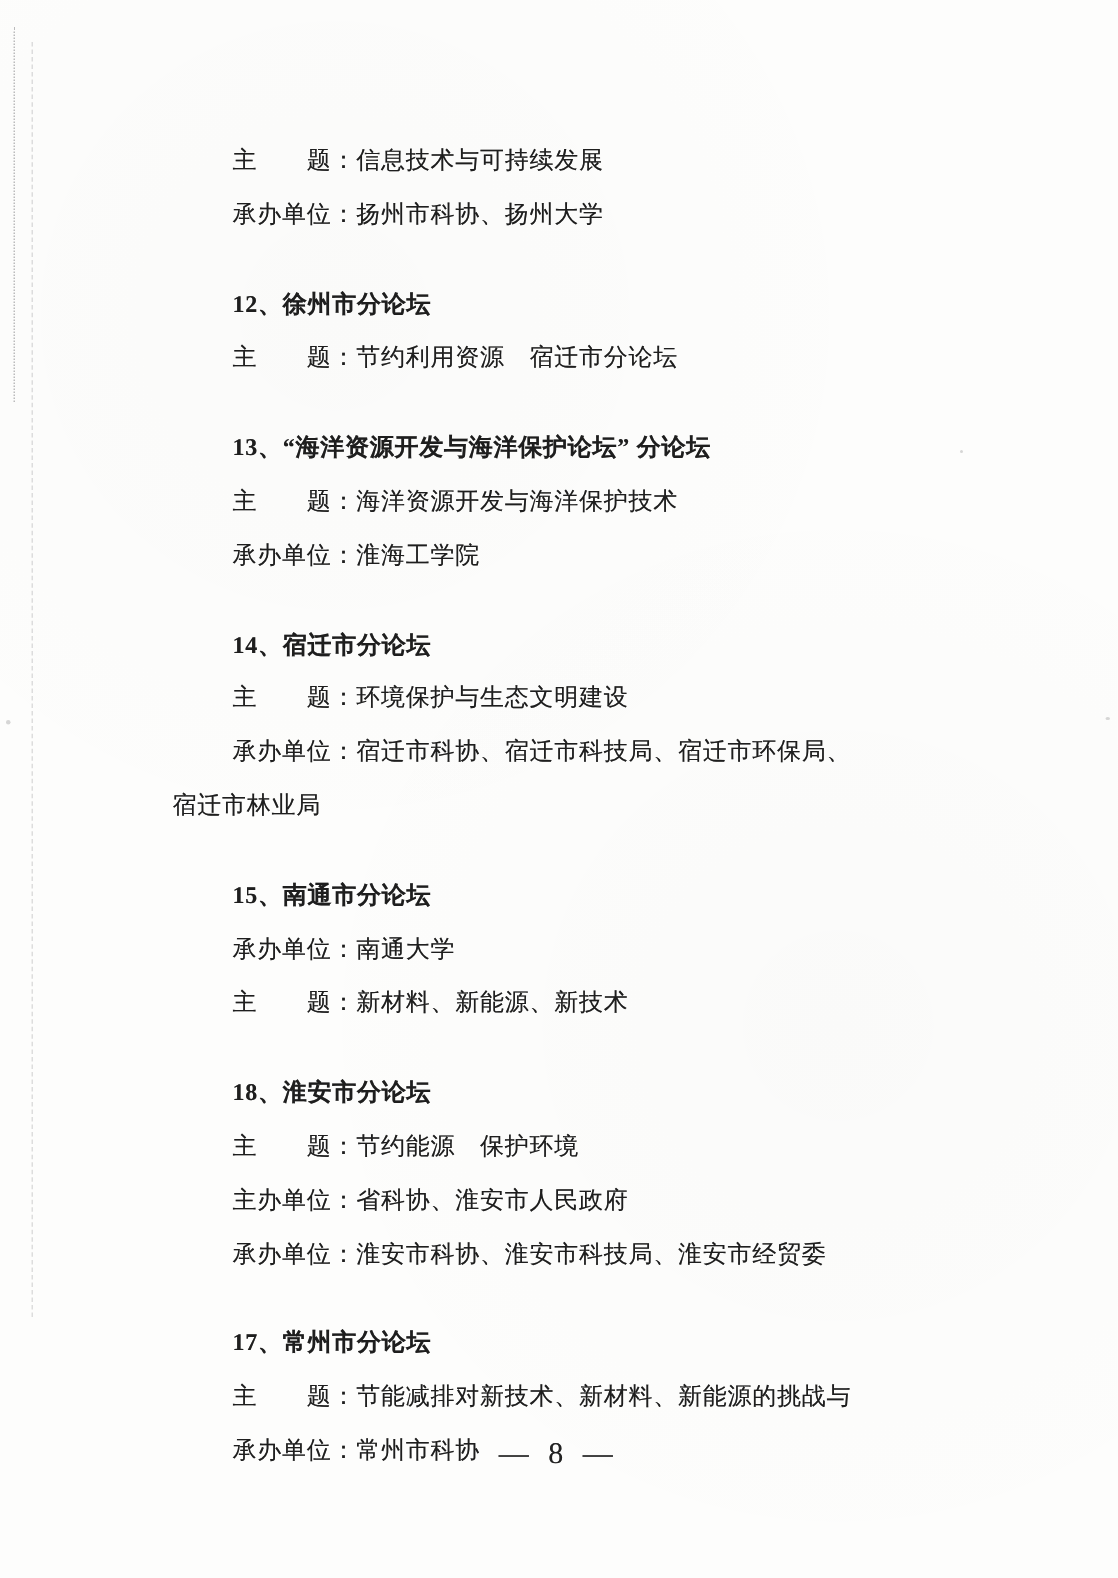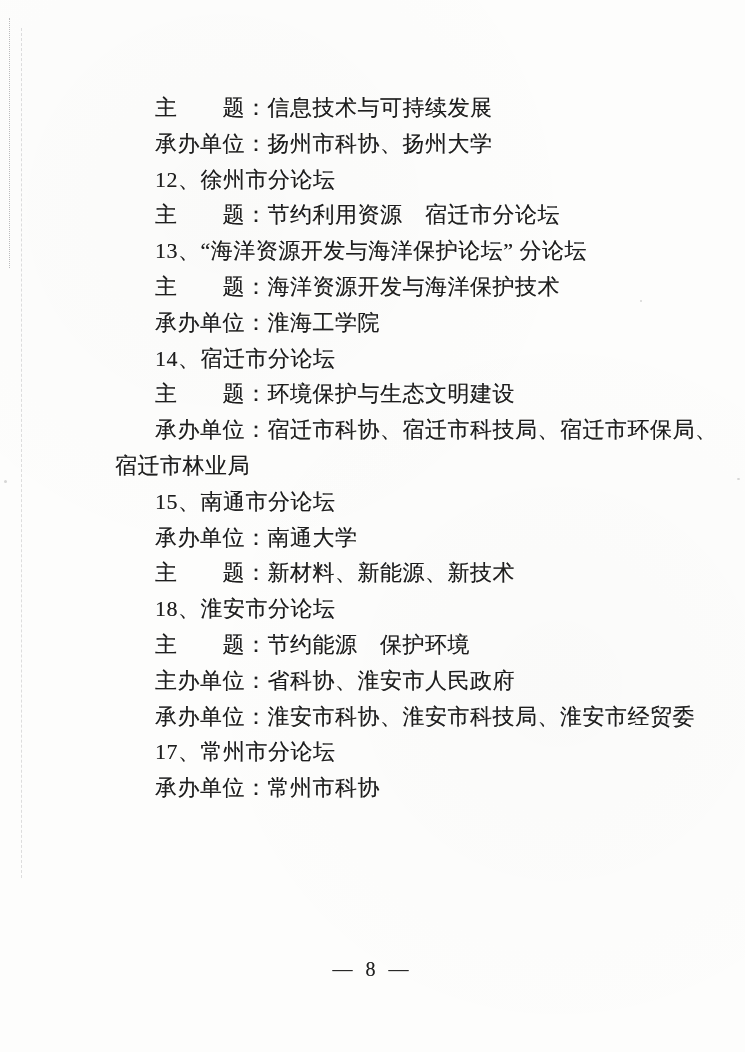--- a/index.html
+++ b/index.html
@@ -24,33 +24,34 @@
   }
   .body-text {
     position: absolute;
     left: 115px;
     top: 90px;
     width: 548px;
   }
   .line {
     margin: 0;
     padding: 0;
-    font-size: 22px;
+    font-size: 16px;
     line-height: 35.8px;
     height: 35.8px;
     white-space: nowrap;
     color: #1e1e1e;
     letter-spacing: 0.5px;
     text-shadow: 0 0 0.4px rgba(30,30,30,0.55);
   }
   .line.indent {
     padding-left: 40px;
   }
   .line.heading {
-    font-weight: normal;
+    font-weight: bold;
+    margin-top: 24px;
   }
   .footer {
     position: absolute;
     left: 0;
     top: 958px;
     width: 745px;
     text-align: center;
     font-size: 20px;
     color: #222;
     letter-spacing: 4px;
@@ -105,17 +106,18 @@
       <p class="line indent">承办单位：宿迁市科协、宿迁市科技局、宿迁市环保局、</p>
       <p class="line">宿迁市林业局</p>
       <p class="line indent heading">15、南通市分论坛</p>
       <p class="line indent">承办单位：南通大学</p>
       <p class="line indent">主　　题：新材料、新能源、新技术</p>
       <p class="line indent heading">18、淮安市分论坛</p>
       <p class="line indent">主　　题：节约能源　保护环境</p>
       <p class="line indent">主办单位：省科协、淮安市人民政府</p>
       <p class="line indent">承办单位：淮安市科协、淮安市科技局、淮安市经贸委</p>
       <p class="line indent heading">17、常州市分论坛</p>
+      <p class="line indent">主　　题：节能减排对新技术、新材料、新能源的挑战与</p>
       <p class="line indent">承办单位：常州市科协</p>
     </div>
 
   <div class="footer">— 8 —</div>
 </div>
 
 </body></html>

